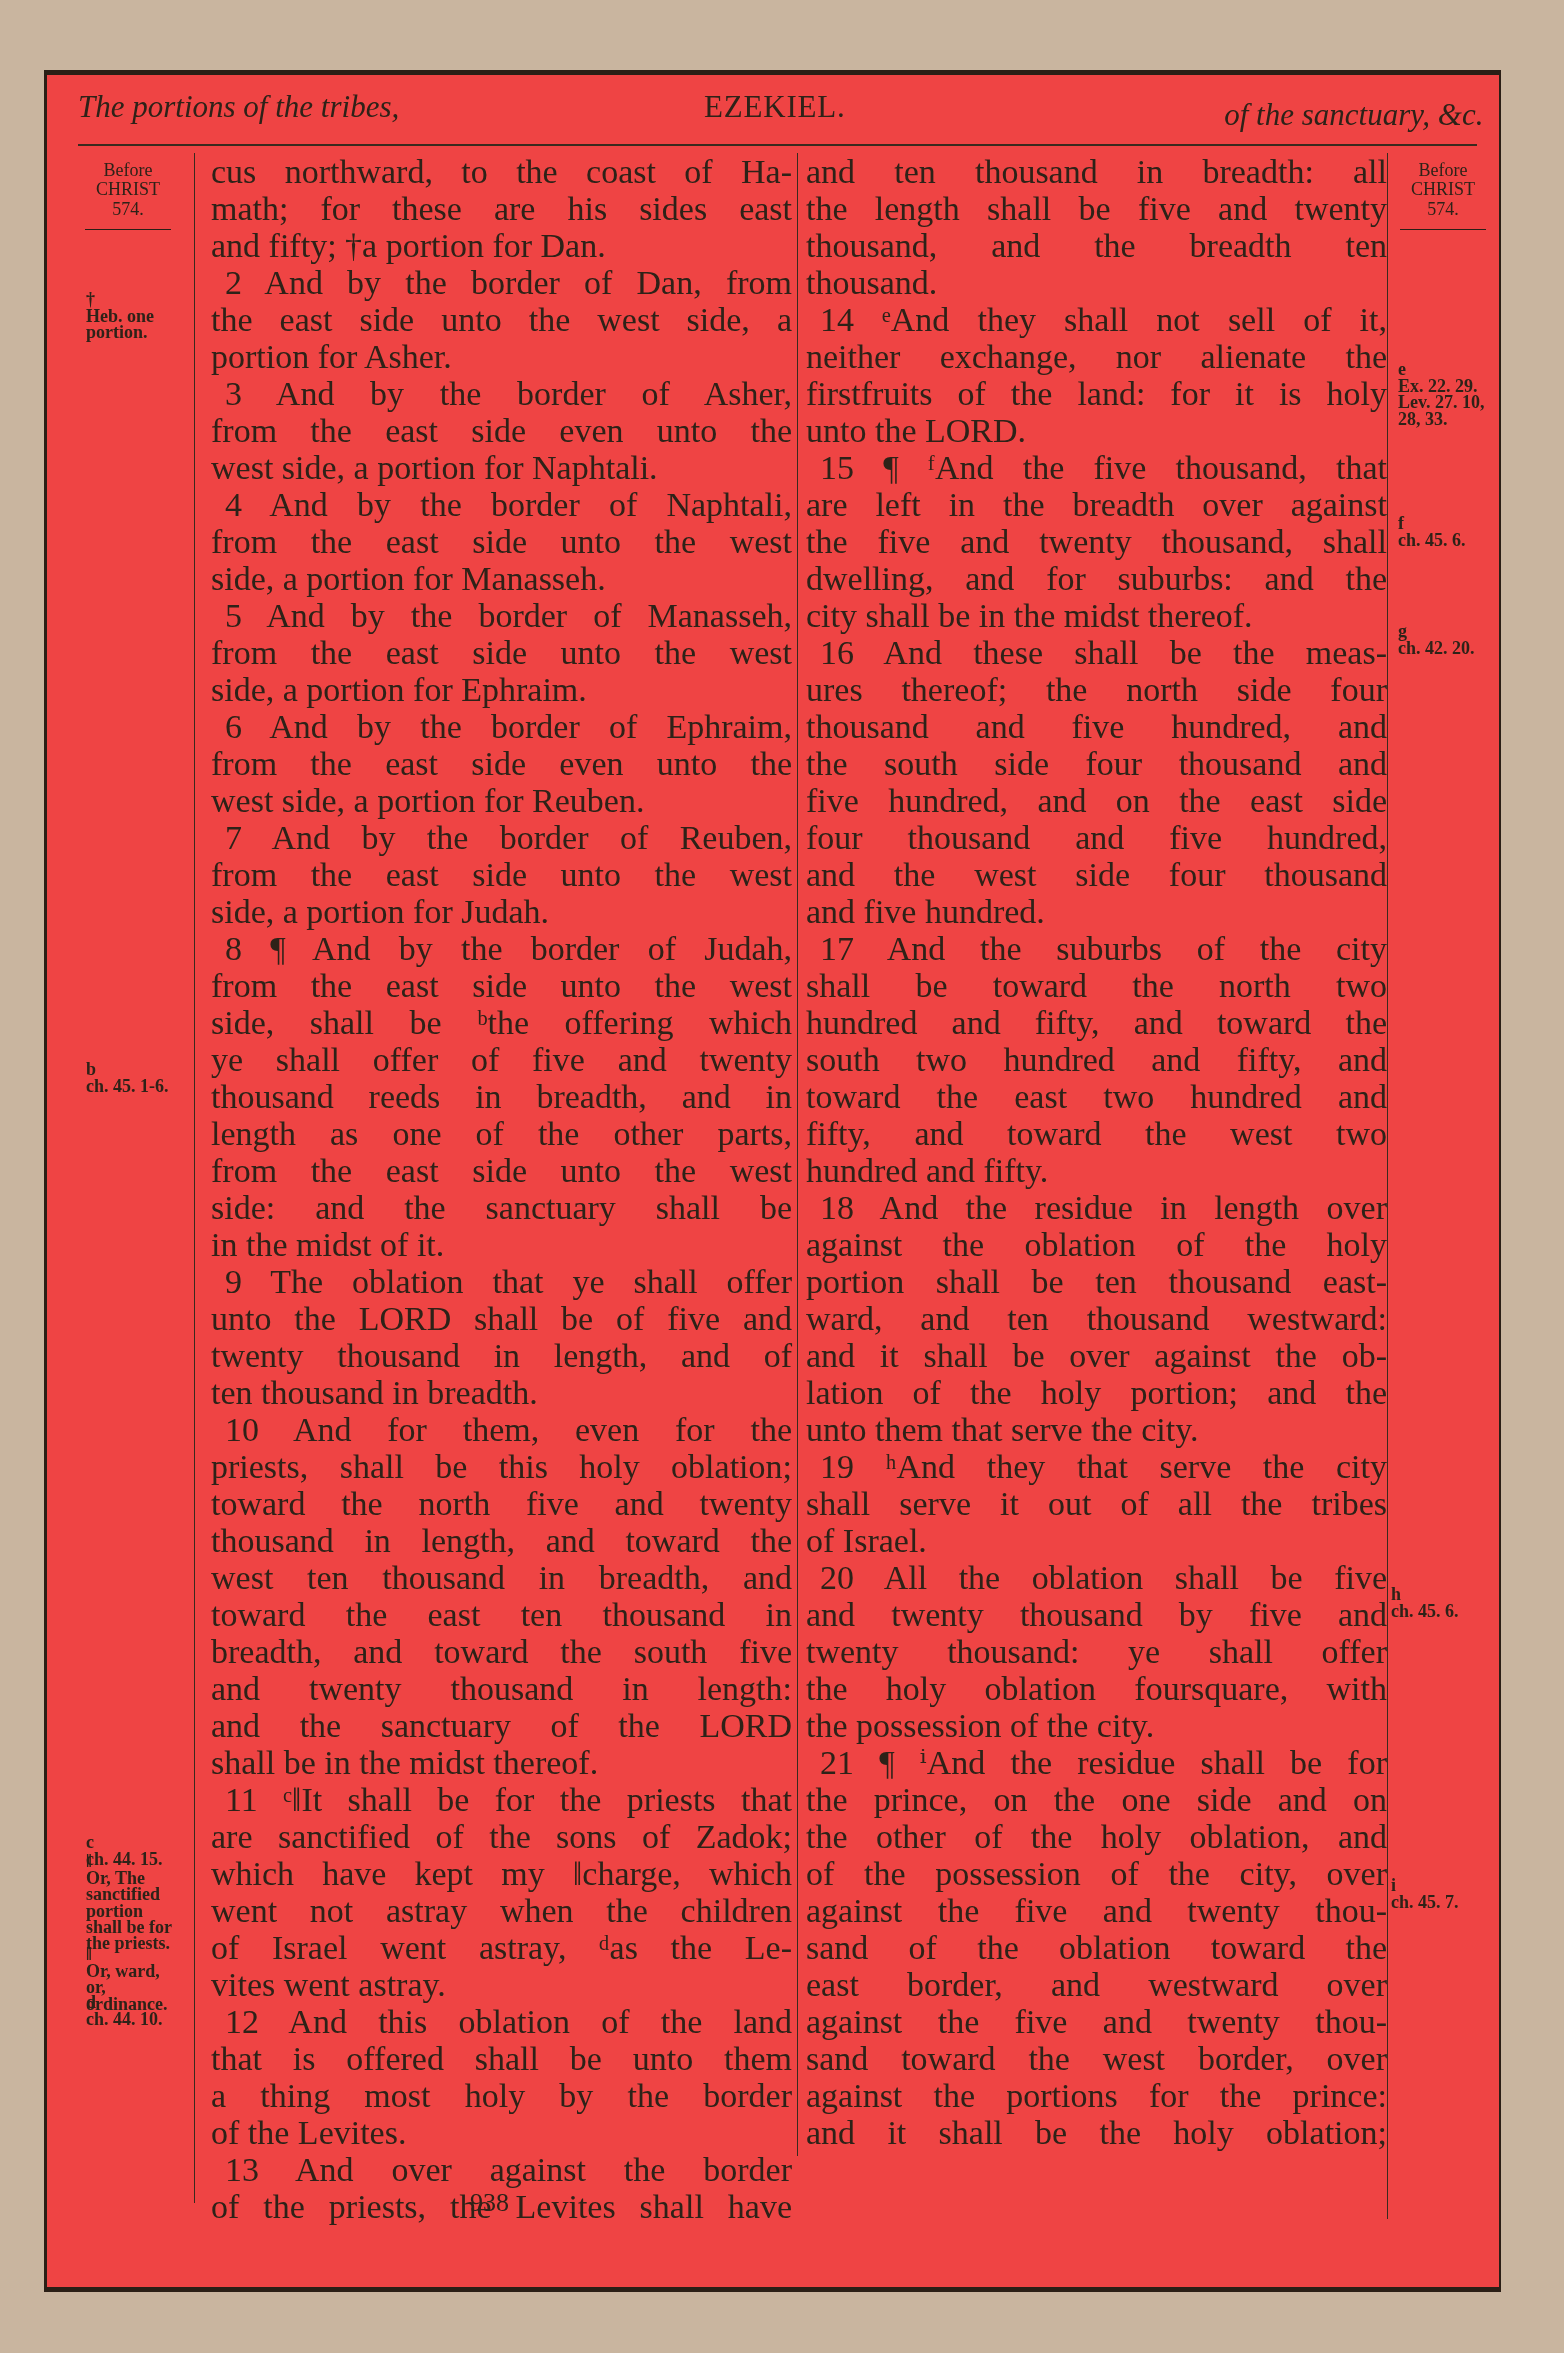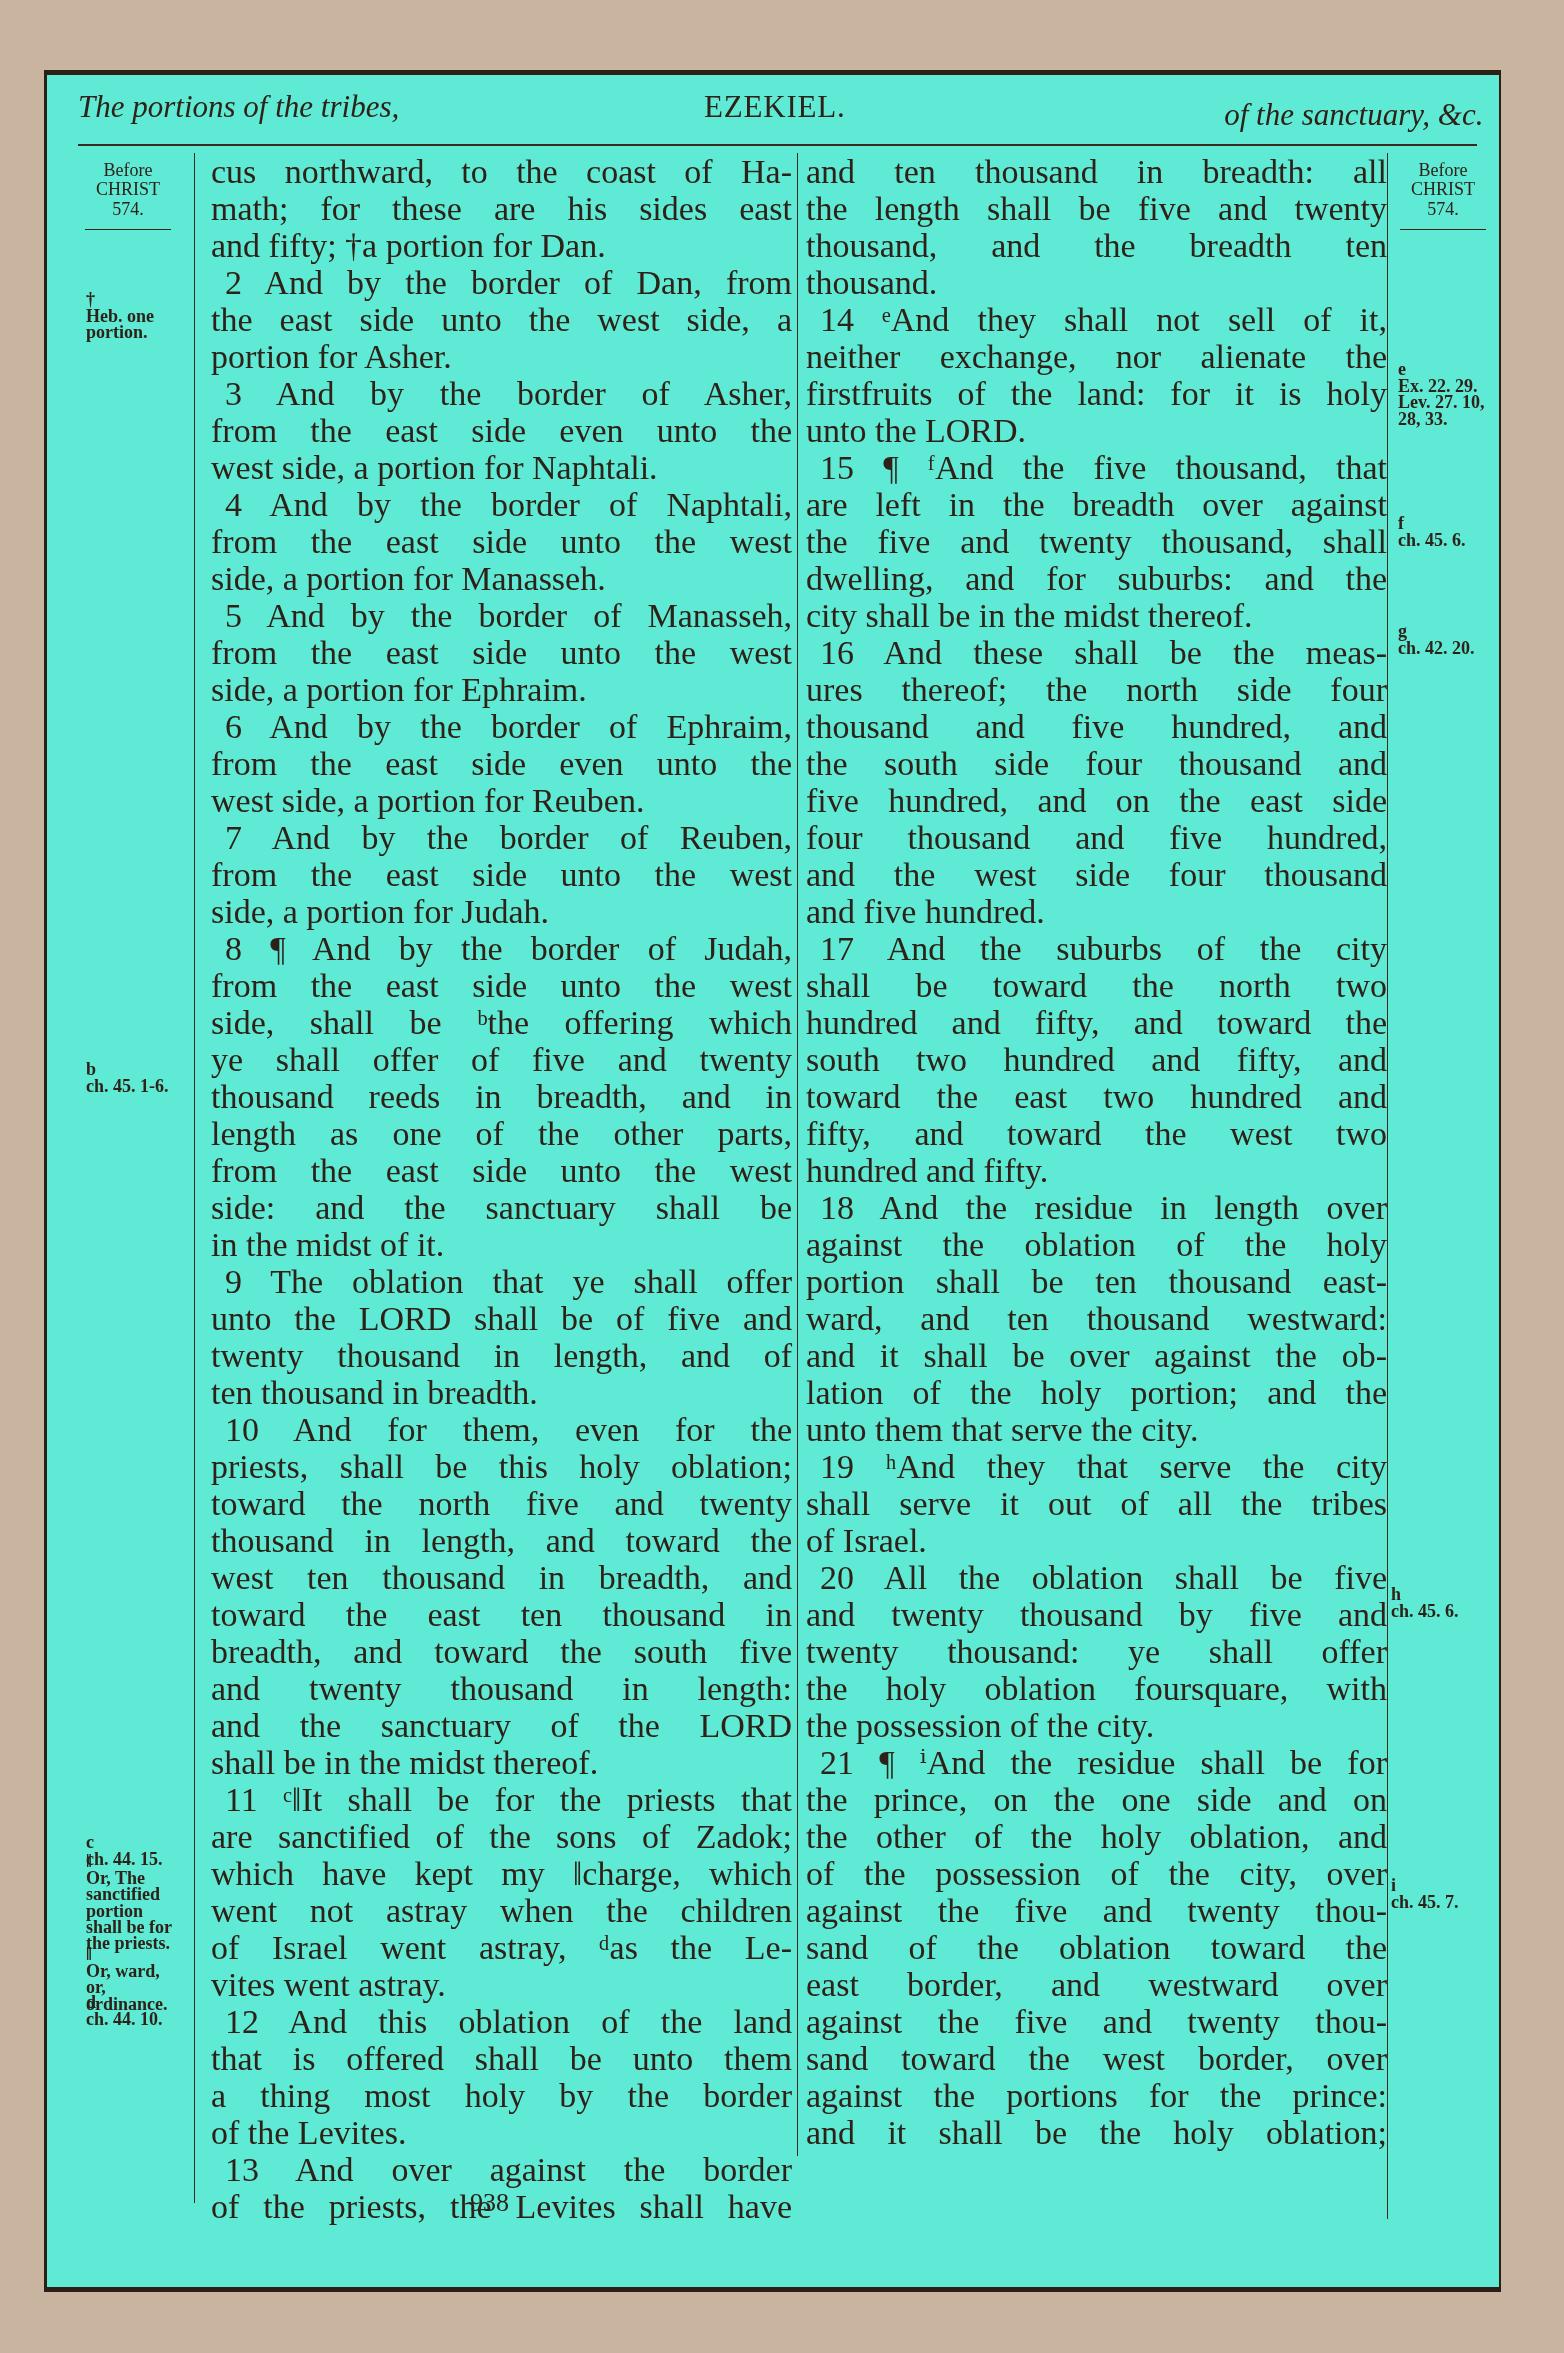--- a/index.html
+++ b/index.html
@@ -7,21 +7,21 @@
       width: 1565px; height: 2354px;
       background: #c9b59f;
       position: relative;
       overflow: hidden;
       font-family: "Liberation Serif", "DejaVu Serif", serif;
       color: #2e2218;
     }
     .page {
       position: absolute; left: 44px; top: 70px;
       width: 1457px; height: 2222px;
-      background: #5eead4;
+      background: #ef4444;
       border-left: 3.1px solid #2b1f16;
       border-right: 2.3px solid #2b1f16;
       border-top: 5.5px solid #2b1f16;
       border-bottom: 5.5px solid #2b1f16;
       box-sizing: border-box;
     }
     .running-head {
       position: absolute; left: 31px; right: 15.6px; top: 14px; height: 47px;
       font-size: 31px;
     }

